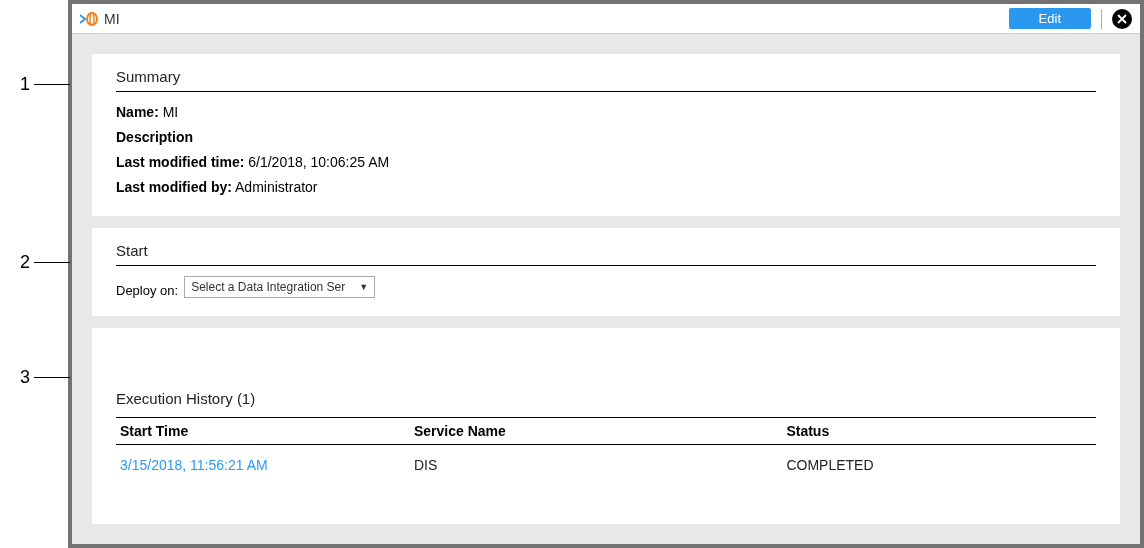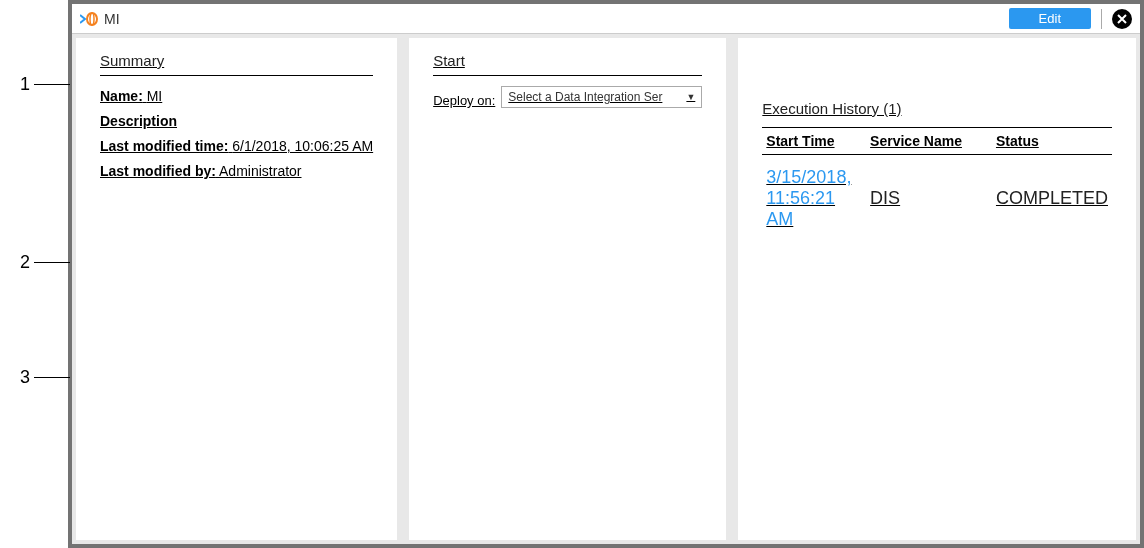--- a/index.html
+++ b/index.html
@@ -86,25 +86,24 @@
       display: flex;
       align-items: center;
       justify-content: center;
       color: #fff;
       cursor: pointer;
       font-size: 12px;
     }
     .content-area {
       flex: 1;
       background: #e8e8e8;
-      padding: 4px;
-      display: flex;
-      flex-direction: row;
+      padding: 20px;
+      display: flex;
+      flex-direction: column;
       gap: 12px;
-      text-decoration: underline;
     }
     .panel {
       background: #fff;
       padding: 14px 24px 18px 24px;
     }
     .panel-title {
       font-size: 15px;
       color: #222;
       padding-bottom: 6px;
       border-bottom: 1.5px solid #000;
@@ -126,21 +125,21 @@
       align-items: flex-end;
       font-size: 13px;
       gap: 6px;
     }
     .select-box {
       border: 1px solid #aaa;
       padding: 3px 6px;
       font-size: 12px;
       display: flex;
       align-items: center;
-      gap: 24px;
+      gap: 14px;
       cursor: pointer;
       color: #333;
       background: #fff;
     }
     .select-box .caret {
       font-size: 9px;
     }
     .history-panel {
       flex: 1;
     }
@@ -161,21 +160,21 @@
       font-weight: 700;
       border-top: 1px solid #000;
       border-bottom: 1.5px solid #000;
       padding: 5px 4px;
     }
     .history-table th:nth-child(1) { width: 30%; }
     .history-table th:nth-child(2) { width: 38%; }
     .history-table th:nth-child(3) { width: 32%; margin-left: 7px; }
     .history-table td {
       padding: 12px 4px 8px 4px;
-      font-size: 18px;
+      font-size: 14px;
       color: #222;
     }
     .history-table td.link {
       color: #2b98f0;
       cursor: pointer;
     }
   </style>
 </head>
 <body>
 

